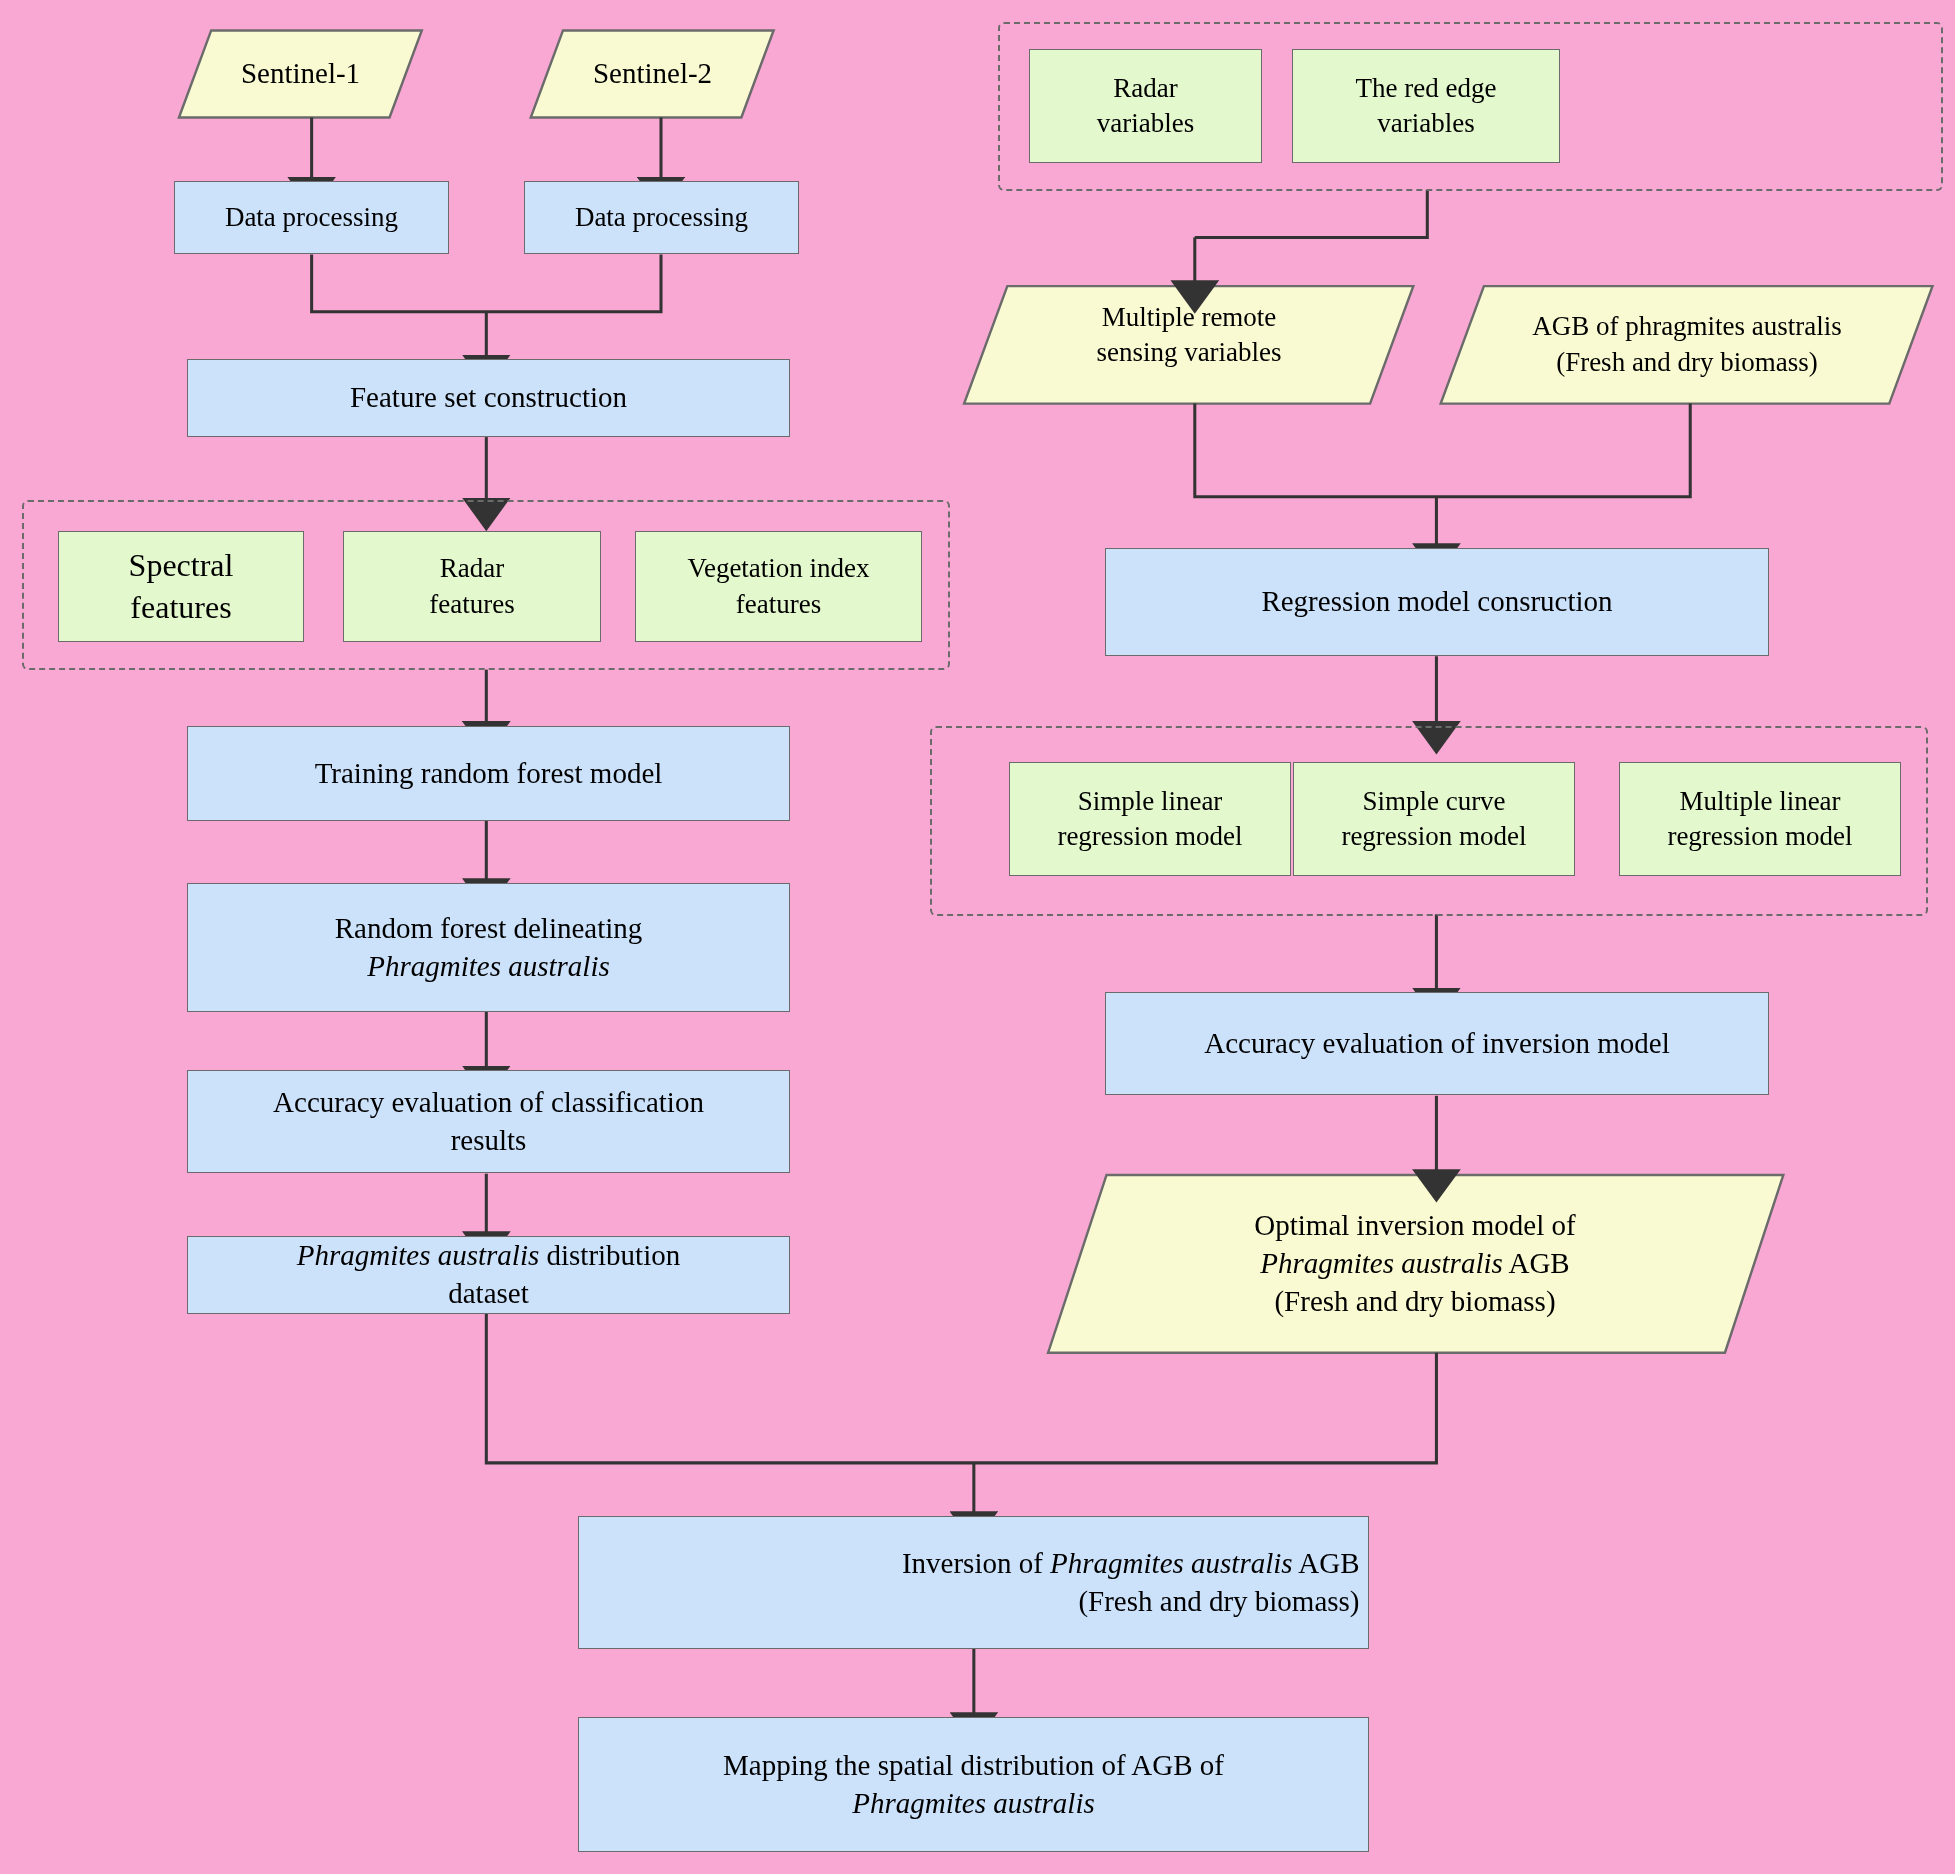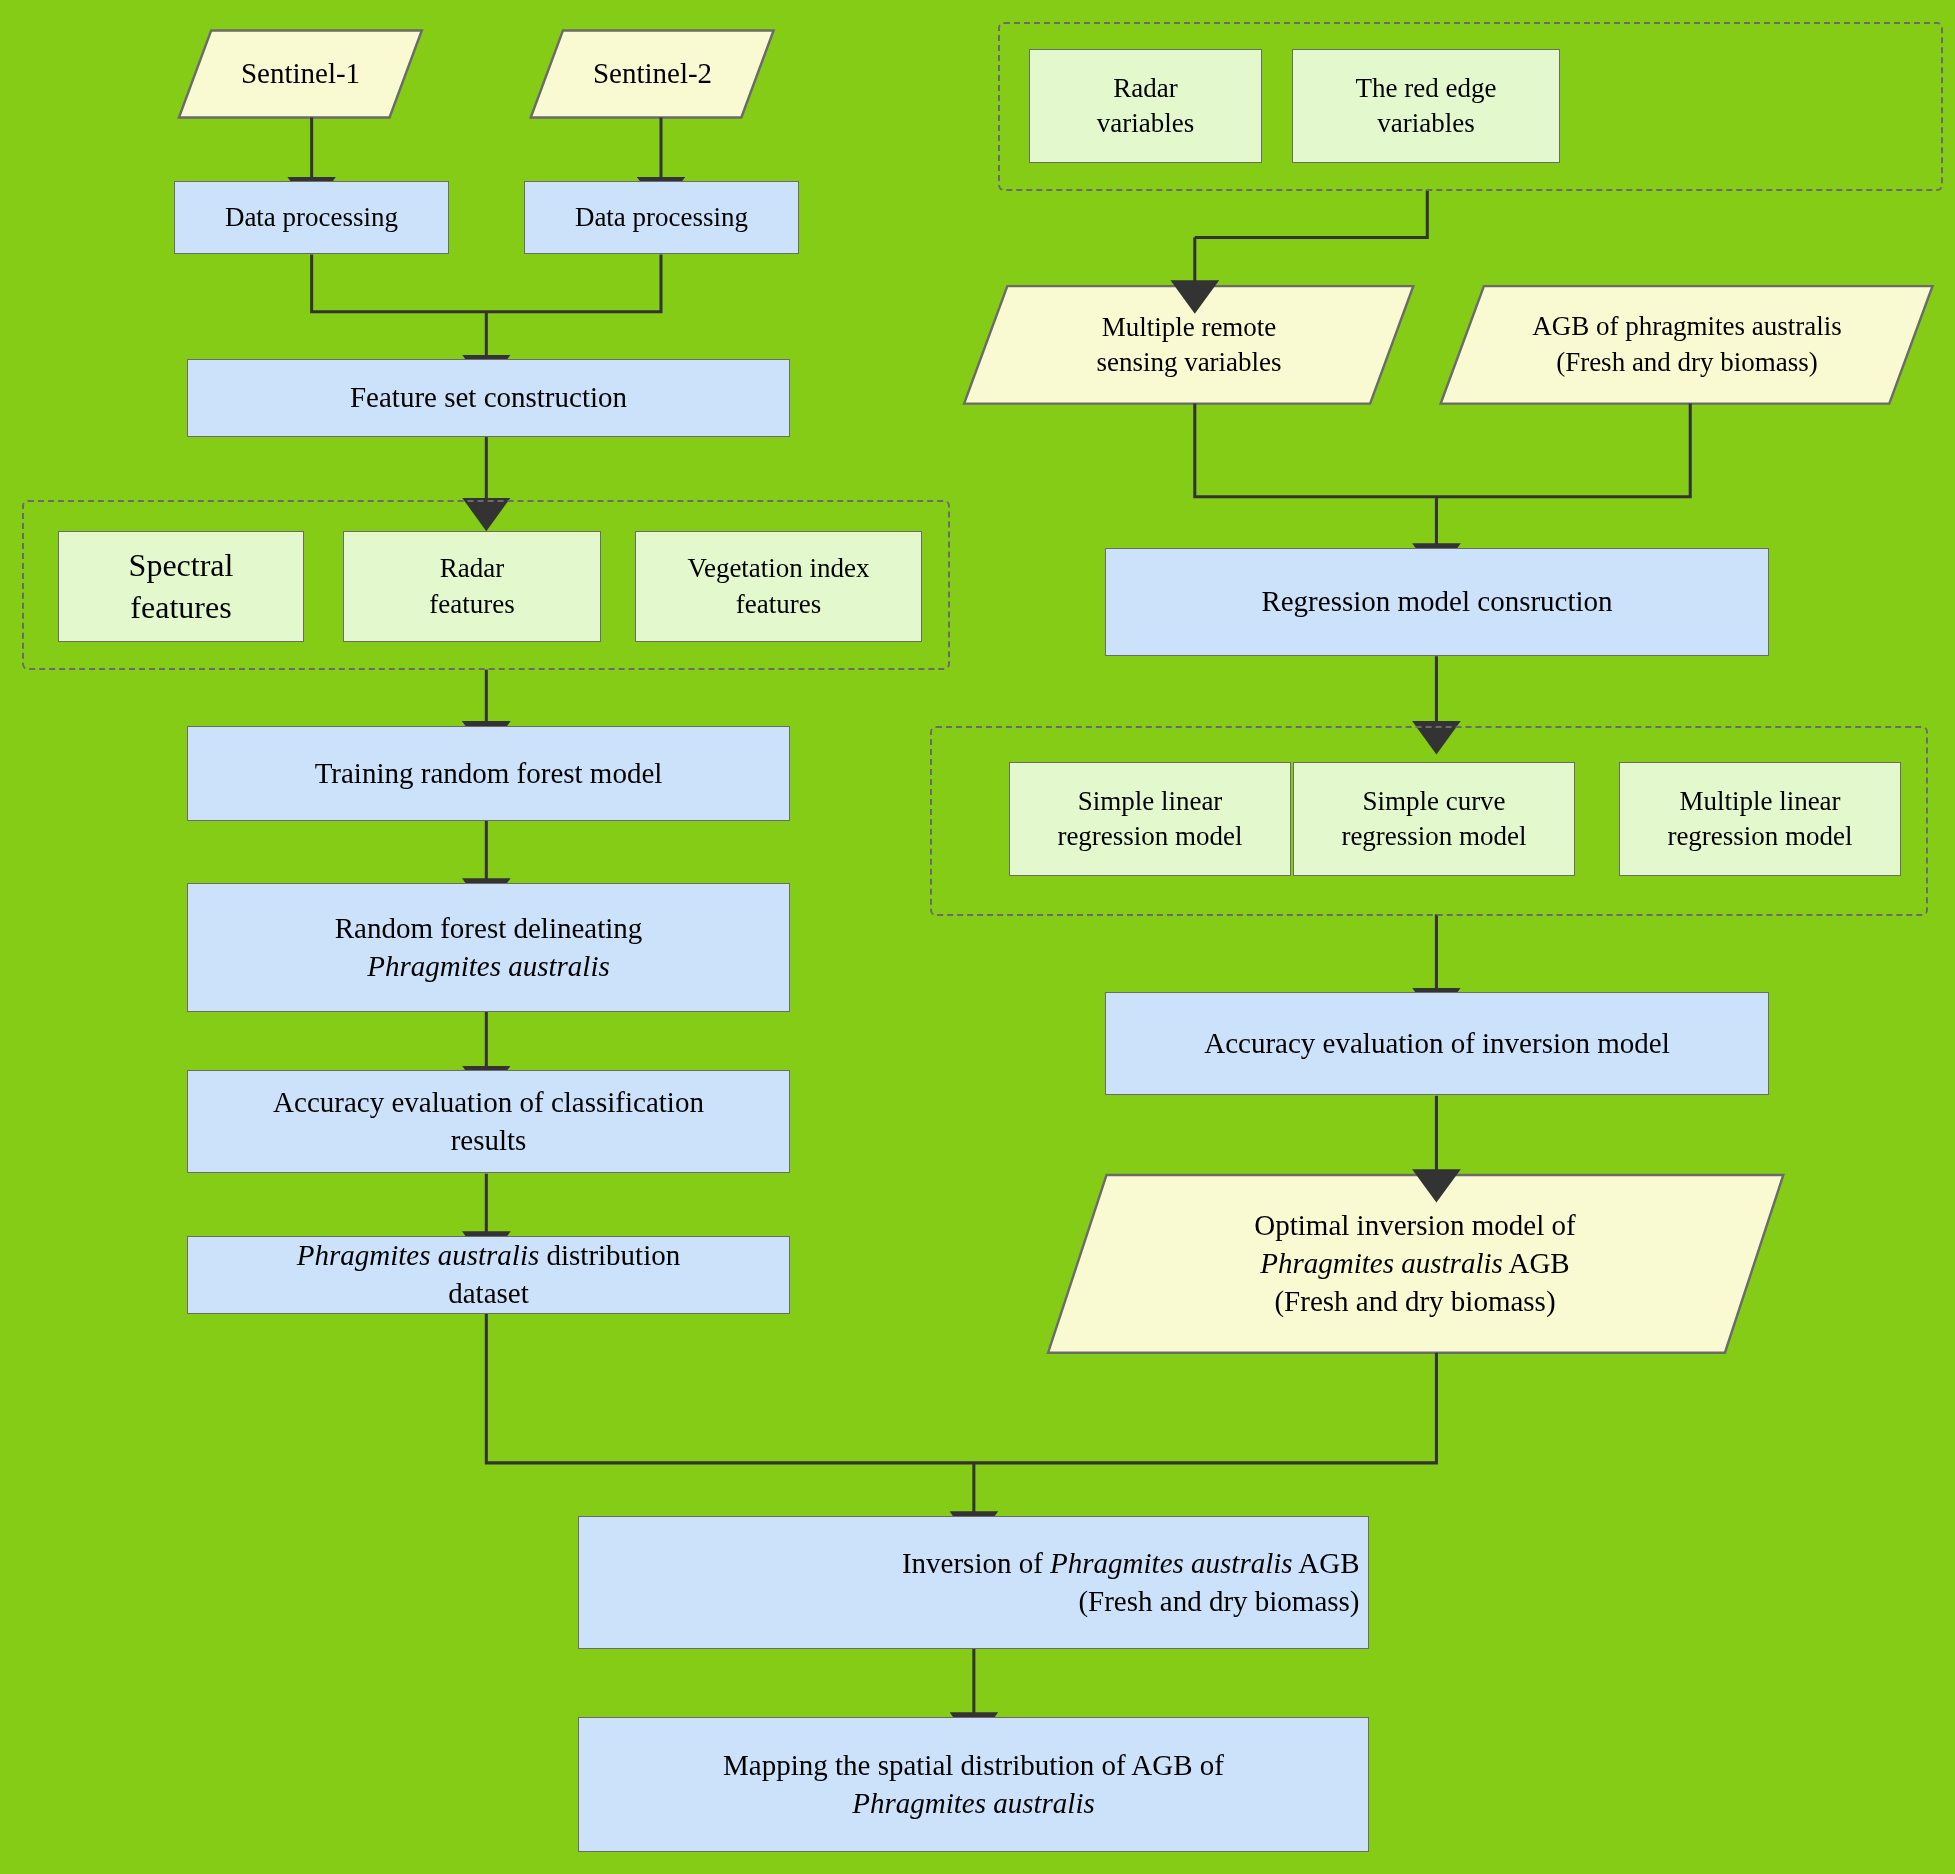--- a/index.html
+++ b/index.html
@@ -1,17 +1,17 @@
 <!DOCTYPE html>
 <html style="font-size:9.7px"><head>
 <meta charset="utf-8">
 <style>
   html,body{margin:0;padding:0;background:#ffffff;}
   body{font-family:"Liberation Serif", serif;}
-  #stage{position:relative;width:1955px;height:1875px;background:#84cc16;overflow:hidden;}
+  #stage{position:relative;width:1955px;height:1875px;background:#f9a8d4;overflow:hidden;}
   svg.layer{position:absolute;top:0;left:0;width:1955px;height:1875px;}
   .node{position:absolute;box-sizing:border-box;display:flex;align-items:center;justify-content:center;text-align:center;}
   .node .txt{display:block;width:100%;padding:0 8.5px;line-height:1.30;color:#000;}
   .rect{border:1.8px solid #6b6b6b;}
   .blue{background:#cce2fb;}
   .green{background:#e3f8cd;}
   .para{background:transparent;border:none;}
   .para .txt{position:relative;z-index:2;}
   .it{font-style:italic;}
   .dashbox{position:absolute;box-sizing:border-box;border:2.4px dashed #6b6b6b;border-radius:6px;background:transparent;}
@@ -139,21 +139,21 @@
   </div>
 
   <div class="node rect green" style="left:1281px;top:49px;width:268px;height:114px;margin-left:11px;">
     <span class="txt" style="font-size:27px;">
       <span>The red edge</span><br>
       <span>variables</span>
     </span>
   </div>
 
 
-  <div class="node para" style="left:974px;top:296px;width:430px;height:98px;">
+  <div class="node para" style="left:974px;top:286px;width:430px;height:98px;">
     <span class="txt" style="font-size:27px;">
       <span>Multiple remote</span><br>
       <span>sensing variables</span>
     </span>
   </div>
 
   <div class="node para" style="left:1451px;top:286px;width:472px;height:117px;">
     <span class="txt" style="font-size:27px;">
       <span>AGB of phragmites australis</span><br>
       <span>(Fresh and dry biomass)</span>

